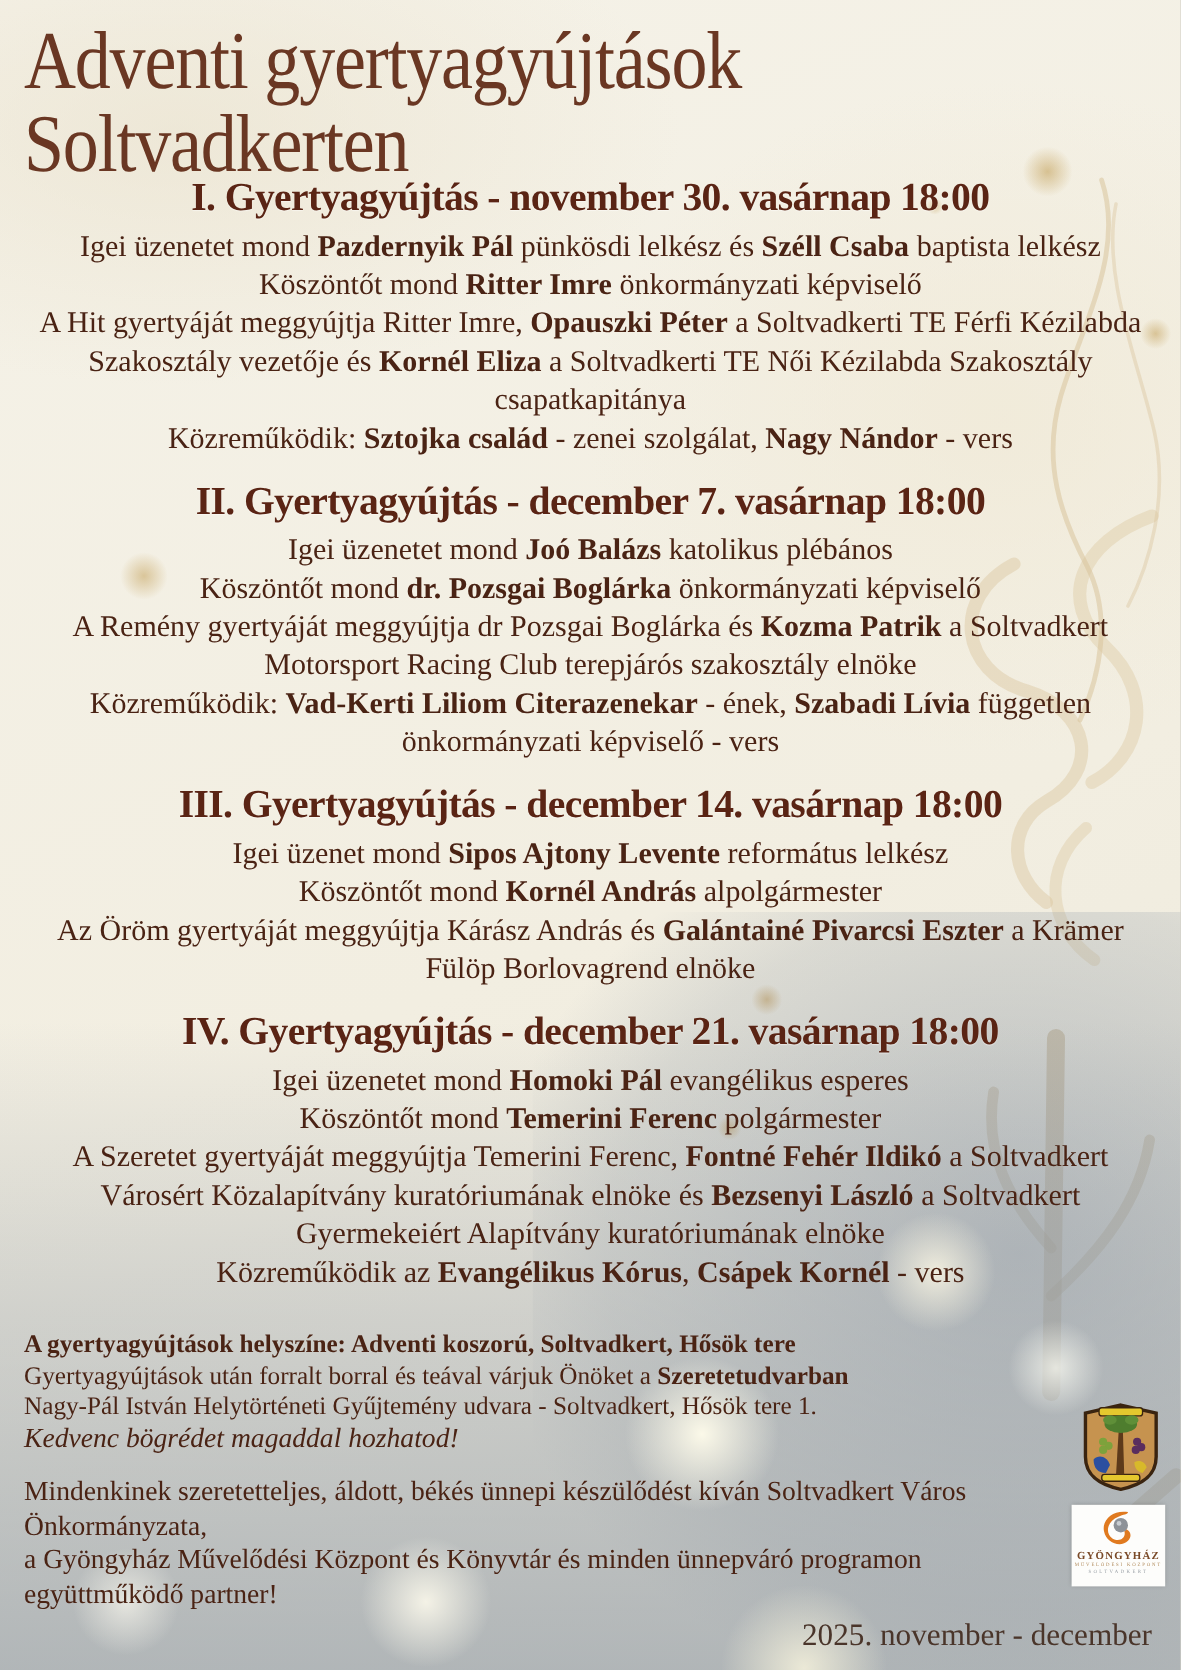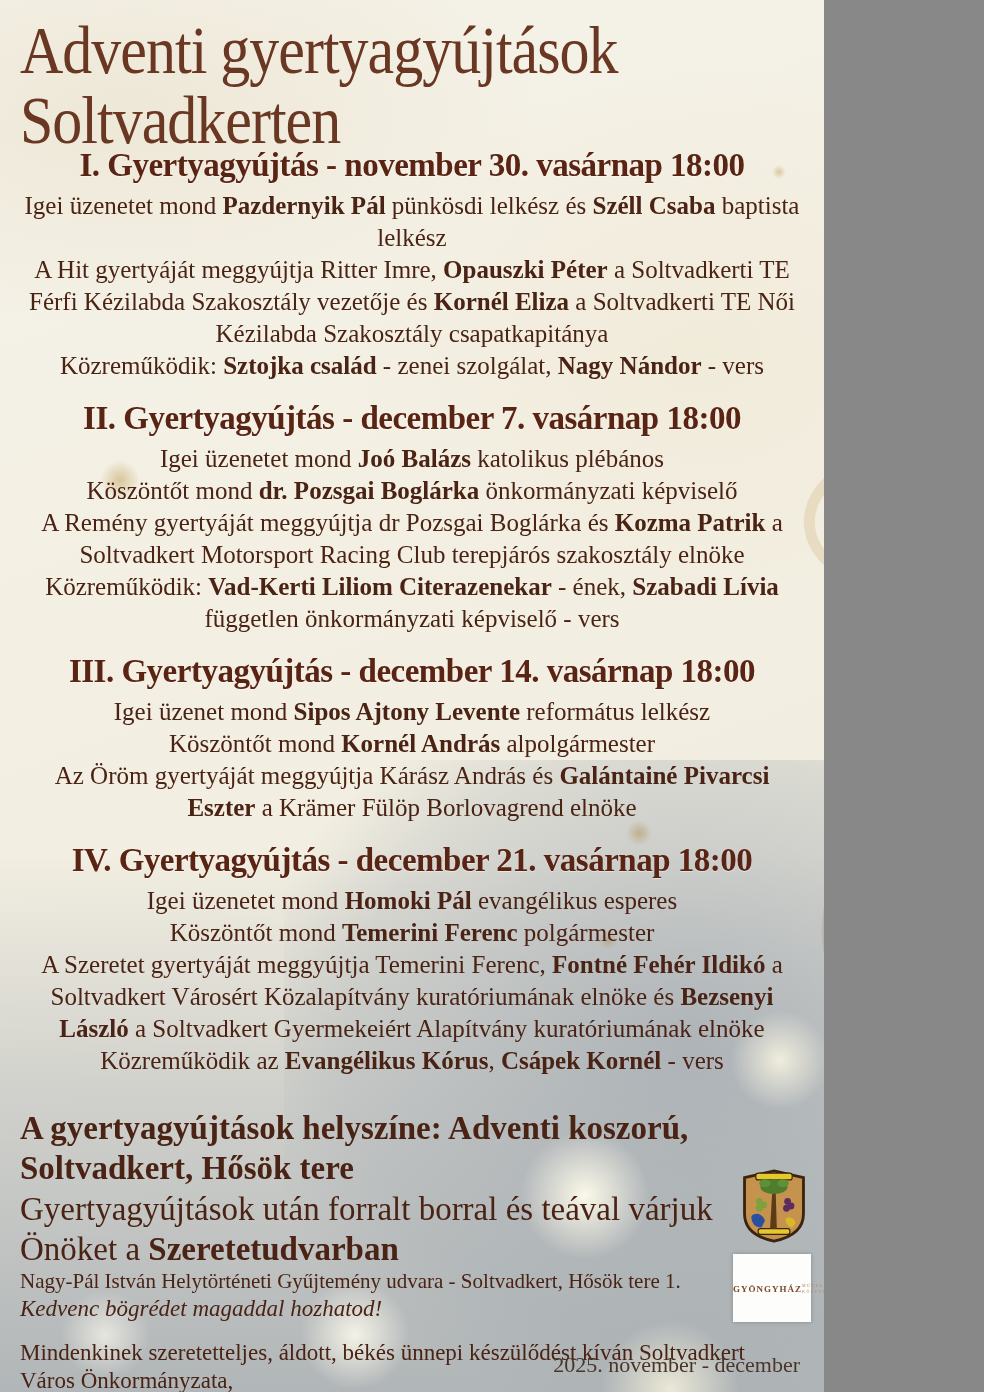--- a/index.html
+++ b/index.html
@@ -2,21 +2,21 @@
 <html lang="hu" style="--paper: #f3efe3; --grey: #aab3bb; --gold: #d9c49c; --title: #6a3723; --heading: #5a2414; --body: #4a2314; --logo_orange: #e07a1f;"><head>
 <meta charset="utf-8">
 <style>
   :root{
     --paper:#f3efe3; --grey:#aab3bb; --gold:#d9c49c;
     --title:#6a3723; --heading:#5a2414; --body:#4a2314; --logo_orange:#e07a1f;
   }
   *{margin:0;padding:0;box-sizing:border-box;}
   html,body{background:#888;}
   .poster{
-    position:relative;width:824px;height:1392px;overflow:hidden;
+    position:relative;width:984px;height:1392px;overflow:hidden;
     background:var(--paper);
     font-family:"Liberation Serif", serif;
     color:var(--body);
   }
   
   .bg{position:absolute;inset:0;pointer-events:none;}
   .bg-texture{
     background:
       radial-gradient(ellipse 600px 300px at 15% 8%, rgba(233,225,204,.6), transparent 70%),
       radial-gradient(ellipse 500px 400px at 85% 25%, rgba(240,233,214,.7), transparent 70%),
@@ -44,35 +44,35 @@
   .event{margin-bottom:17px;}
   .event-heading{
     font-size:33px;font-weight:bold;color:var(--heading);
     line-height:1.18;margin-bottom:5px;letter-spacing:-0.5px;
     text-shadow:0 1px 1px rgba(255,255,255,.5);
   }
   .event-line{font-size:25px;line-height:1.28;color:var(--body);max-width:944px;}
   .b{font-weight:bold;}
   
   .venue{position:relative;padding:14px 20px 0 20px;max-width:860px;}
-  .venue p{font-size:33px;line-height:1.22;color:var(--body);}
+  .venue p{font-size:21px;line-height:1.22;color:var(--body);}
   .venue p.bold{font-weight:bold;}
   .venue p.small{font-size:21px;}
   .venue p.italic{font-style:italic;font-size:23px;}
   .closing{position:relative;padding:16px 20px 0 20px;max-width:900px;}
   .closing p{font-size:23px;line-height:1.24;color:var(--body);}
   .date{
-    position:absolute;right:24px;bottom:14px;font-size:22px;color:#4a352a;
+    position:absolute;right:24px;bottom:14px;font-size:26px;color:#4a352a;
   }
   
   .coat{position:absolute;right:16px;top:1168px;width:68px;height:76px;}
   .gyh{
     position:absolute;right:13px;top:1254px;width:78px;height:68px;
     background:#fdfdfb;box-shadow:0 0 4px rgba(0,0,0,.25);
-    display:flex;flex-direction:row;align-items:center;justify-content:flex-start;
+    display:flex;flex-direction:column;align-items:center;justify-content:flex-start;
     padding-top:2px;
   }
   .gyh-name{font-size:9px;font-weight:bold;letter-spacing:1px;color:#7a4a28;line-height:1;}
   .gyh-sub{font-size:4px;letter-spacing:1.5px;color:#b08a5a;line-height:1.6;}
   .gyh-sub2{font-size:4px;letter-spacing:2px;color:#9aa0a6;line-height:1.4;}
 </style>
 </head>
 <body>
 
 <div class="poster">
@@ -111,20 +111,21 @@
   <div class="bokeh" style="left:840px;top:1100px;width:80px;height:80px;background:radial-gradient(circle,rgba(255,255,245,.7),rgba(255,255,245,0) 70%);"></div>
 
   <header class="hdr">
     <h1><span>Adventi gyertyagyújtások</span><br><span>Soltvadkerten</span></h1>
   </header>
 
   <main class="content">
       <section class="event">
         <h2 class="event-heading">I. Gyertyagyújtás - november 30. vasárnap 18:00</h2>
         <p class="event-line"><span>Igei üzenetet mond </span><span class="b">Pazdernyik Pál</span><span> pünkösdi lelkész és </span><span class="b">Széll Csaba</span><span> baptista lelkész</span></p>
+        <p class="event-line"><span>Köszöntőt mond </span><span class="b">Ritter Imre</span><span> önkormányzati képviselő</span></p>
         <p class="event-line"><span>A Hit gyertyáját meggyújtja Ritter Imre, </span><span class="b">Opauszki Péter</span><span> a Soltvadkerti TE Férfi Kézilabda Szakosztály vezetője és </span><span class="b">Kornél Eliza</span><span> a Soltvadkerti TE Női Kézilabda Szakosztály csapatkapitánya</span></p>
         <p class="event-line"><span>Közreműködik: </span><span class="b">Sztojka család</span><span> - zenei szolgálat, </span><span class="b">Nagy Nándor</span><span> - vers</span></p>
       </section>
       <section class="event">
         <h2 class="event-heading">II. Gyertyagyújtás - december 7. vasárnap 18:00</h2>
         <p class="event-line"><span>Igei üzenetet mond </span><span class="b">Joó Balázs</span><span> katolikus plébános</span></p>
         <p class="event-line"><span>Köszöntőt mond </span><span class="b">dr. Pozsgai Boglárka</span><span> önkormányzati képviselő</span></p>
         <p class="event-line"><span>A Remény gyertyáját meggyújtja dr Pozsgai Boglárka és </span><span class="b">Kozma Patrik</span><span> a Soltvadkert Motorsport Racing Club terepjárós szakosztály elnöke</span></p>
         <p class="event-line"><span>Közreműködik: </span><span class="b">Vad-Kerti Liliom Citerazenekar</span><span> - ének, </span><span class="b">Szabadi Lívia</span><span> független önkormányzati képviselő - vers</span></p>
       </section>

